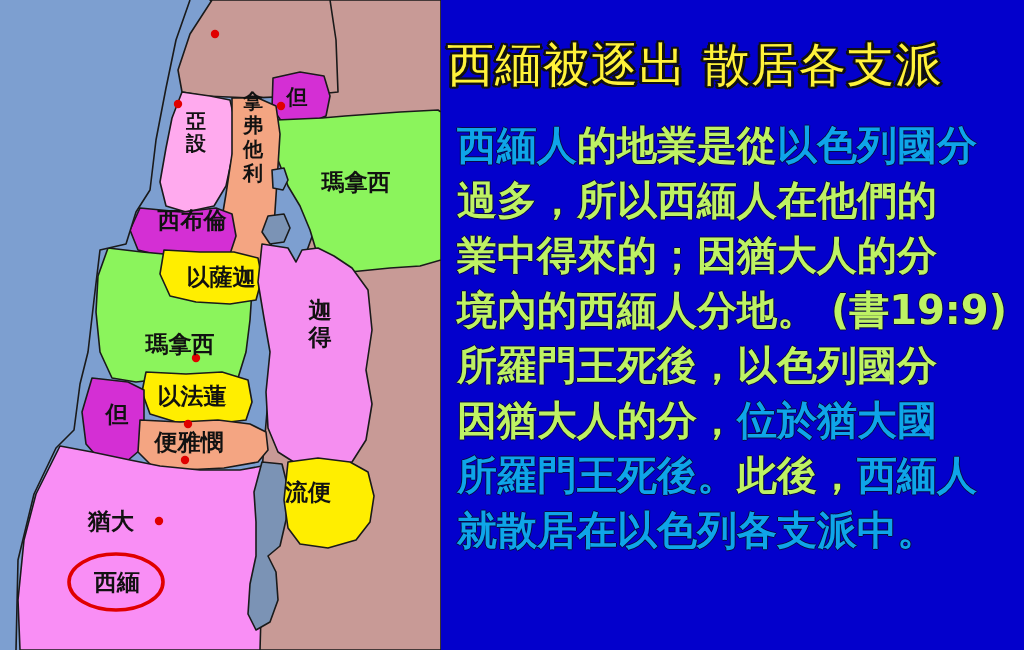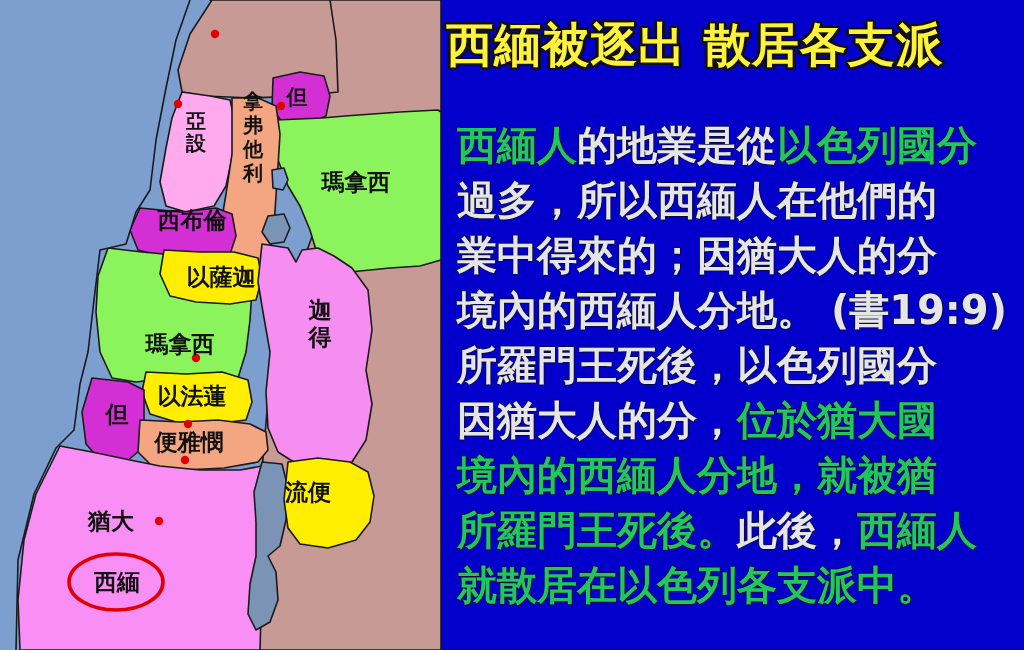--- a/index.html
+++ b/index.html
@@ -17,42 +17,42 @@
   .region-label{
     font-family:"DejaVu Sans","Liberation Sans",sans-serif;
     font-weight:bold;fill:#111111;
     paint-order:stroke fill;stroke:#ffffff;stroke-width:0;
   }
 
   
   #text-panel{position:absolute;left:441px;top:0;width:583px;height:650px;background:#0300cc;overflow:hidden;}
 
   #headline{
-    position:absolute;left:0;top:20px;width:508px;text-align:center;
-    font-size:47px;font-weight:bold;letter-spacing:1px;line-height:1.05;
+    position:absolute;left:0;top:40px;width:508px;text-align:center;
+    font-size:47px;font-weight:normal;letter-spacing:1px;line-height:1.05;
     color:#fff23a;
     -webkit-text-stroke:2.6px #1a1a00;
     paint-order:stroke fill;
     white-space:nowrap;
   }
   #headline .hl-inner{
     text-shadow:
        2px 0 0 #111, -2px 0 0 #111, 0 2px 0 #111, 0 -2px 0 #111,
        2px 2px 0 #111, -2px 2px 0 #111, 2px -2px 0 #111, -2px -2px 0 #111,
        3px 1px 0 #111, -3px 1px 0 #111;
   }
 
   #body-copy{
     position:absolute;left:16px;top:118px;width:551px;
     font-size:40px;font-weight:bold;line-height:55px;
     letter-spacing:0px;
   }
   #body-copy .ln{white-space:nowrap;display:block;height:55px;}
-  .w{color:#e5e5e5;}
-  .y{color:#22c55e;}
+  .w{color:#bef264;}
+  .y{color:#0ea5e9;}
   .w,.y{
     text-shadow:
       1px 0 0 rgba(10,10,60,.9), -1px 0 0 rgba(10,10,60,.9),
       0 1px 0 rgba(10,10,60,.9), 0 -1px 0 rgba(10,10,60,.9);
   }
 </style>
 </head>
 <body>
 
 <div id="stage">
@@ -169,20 +169,19 @@
       <span class="hl-inner">西緬被逐出 散居各支派</span>
     </div>
 
     <div id="body-copy">
         <span class="ln"><span class="y">西緬人</span><span class="w">的地業是從</span><span class="y">以色列國分</span></span>
         <span class="ln"><span class="w">過多，所以西緬人在他們的</span></span>
         <span class="ln"><span class="w">業中得來的；因猶大人的分</span></span>
         <span class="ln"><span class="w">境內的西緬人分地。 (書19:9)</span></span>
         <span class="ln"><span class="w">所羅門王死後，以色列國分</span></span>
         <span class="ln"><span class="w">因猶大人的分，</span><span class="y">位於猶大國</span></span>
-        <span class="ln"><span class="y">境內的西緬人分地，就被猶</span></span>
         <span class="ln"><span class="y">所羅門王死後。</span><span class="w">此後，</span><span class="y">西緬人</span></span>
         <span class="ln"><span class="y">就散居在以色列各支派中。</span></span>
       </div>
 
   </div>
 
 </div>
 
 </body></html>

